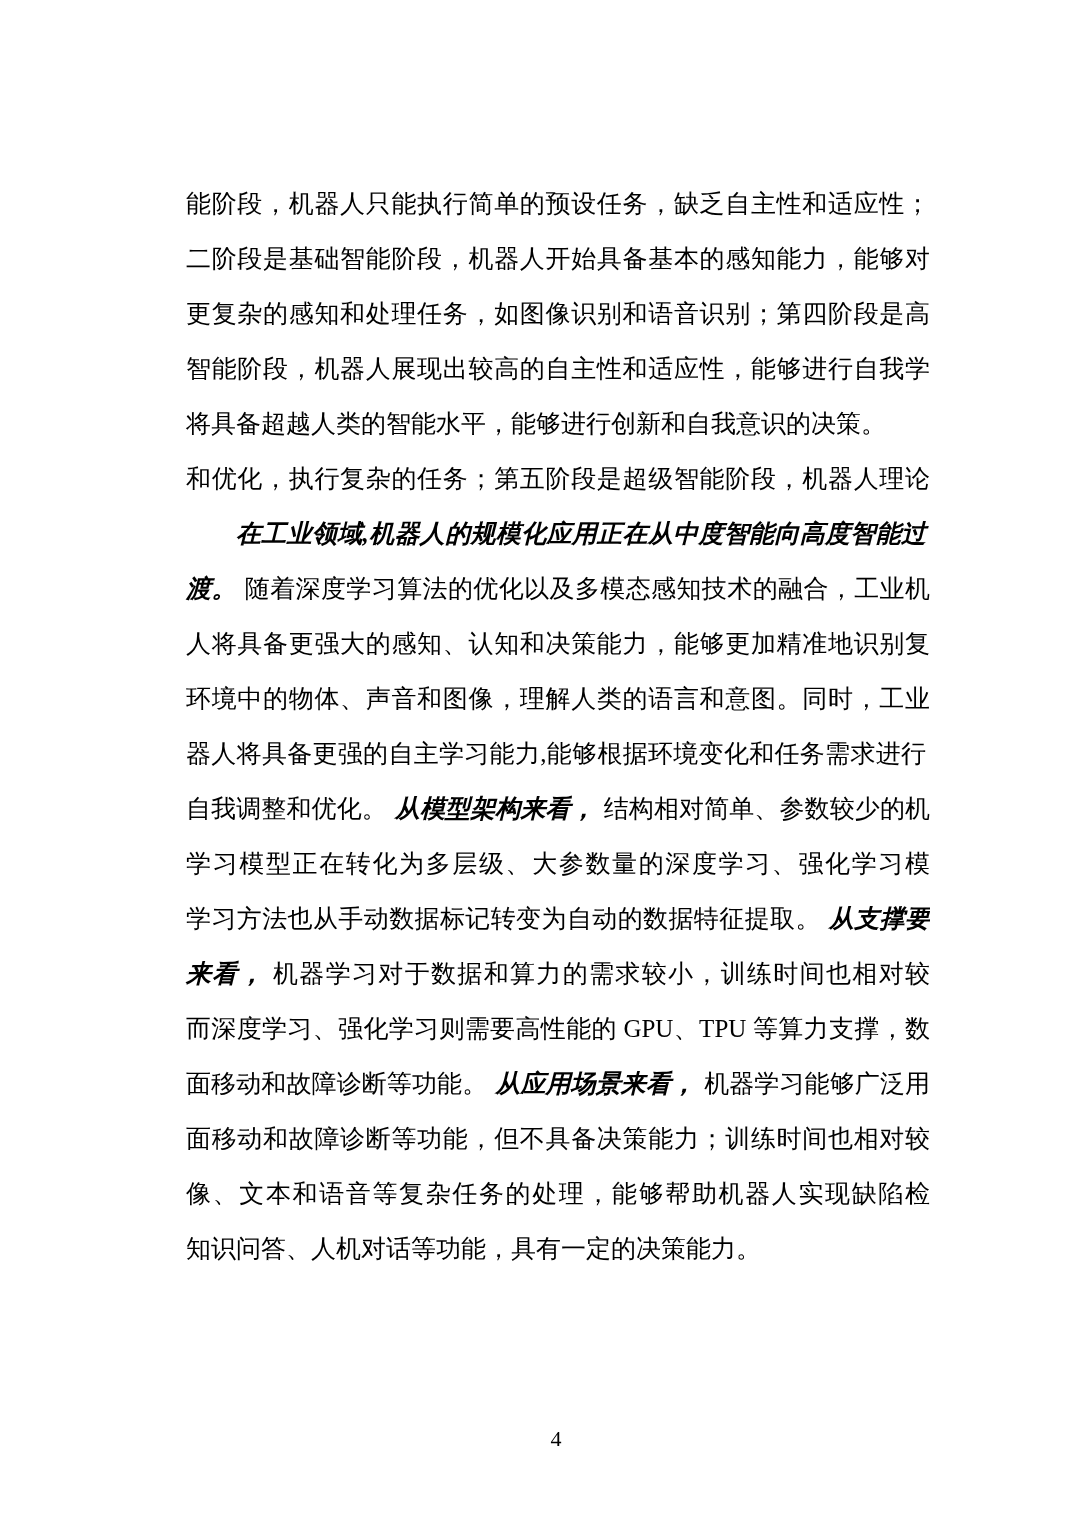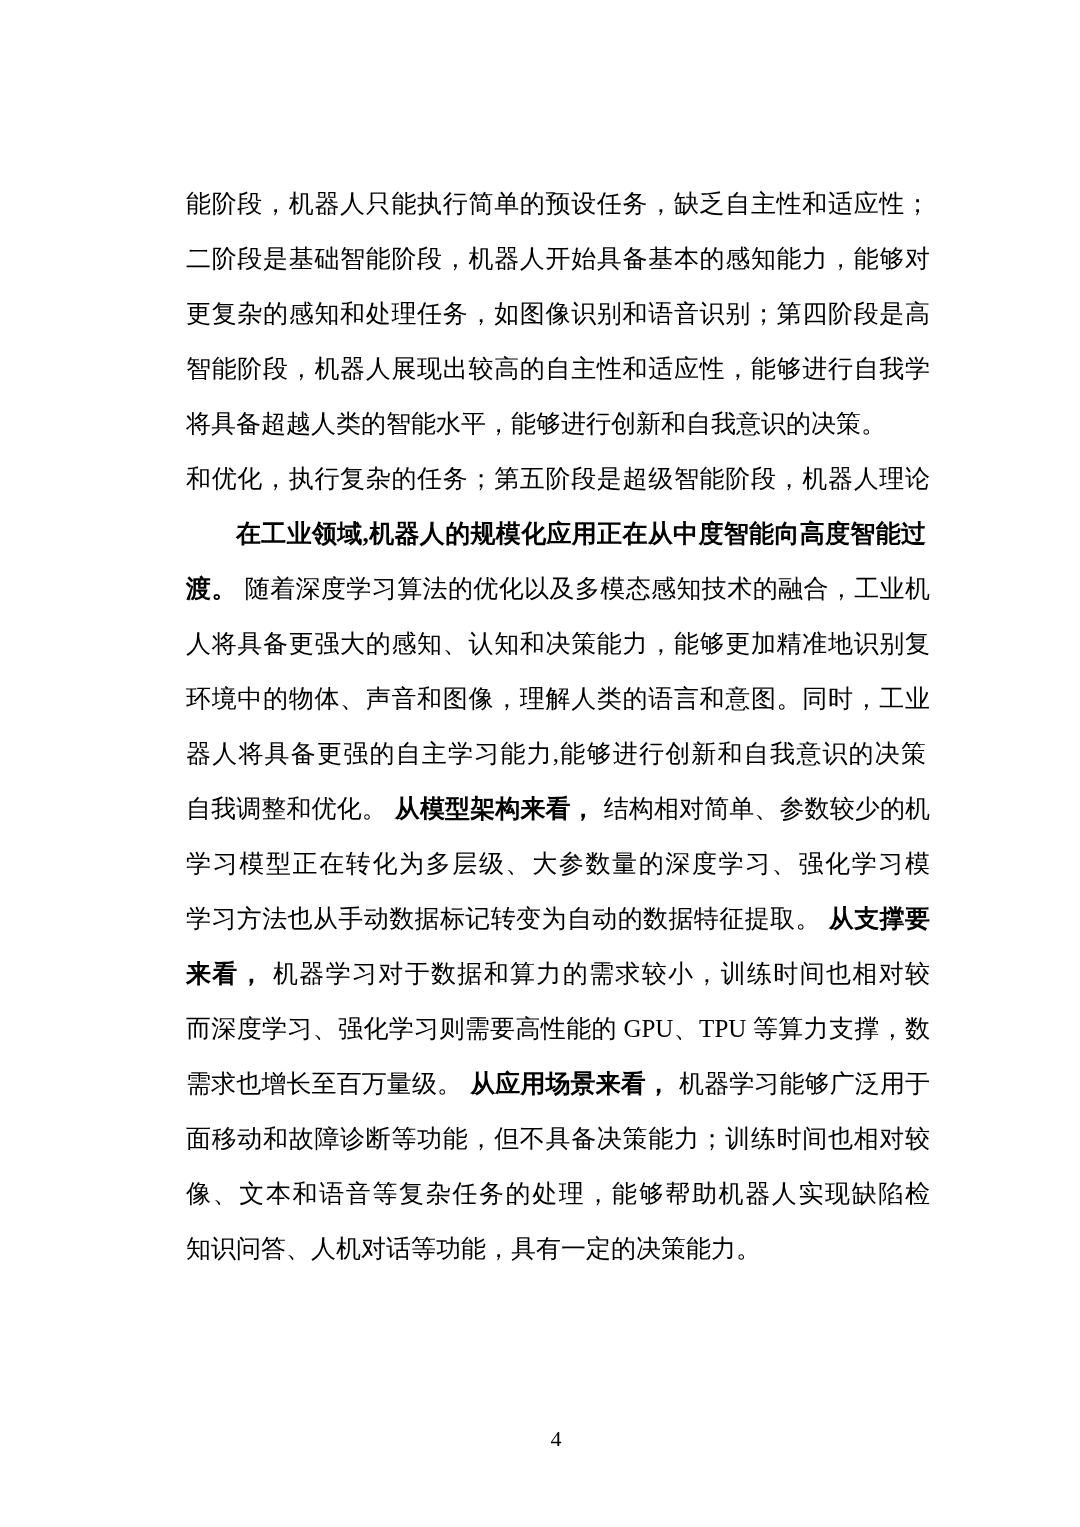--- a/index.html
+++ b/index.html
@@ -27,21 +27,21 @@
     text-align-last: justify;
     overflow: hidden;
     white-space: normal;
   }
   .line.last {
     text-align-last: left;
   }
   .line.indent {
     text-indent: 50px;
   }
-  .run-bold { font-weight: bold; }
+  .run-bold { font-weight: bold; font-style: italic; }
   .run-normal { font-weight: normal; }
   .page-number {
     position: absolute;
     top: 1408px;
     left: 0;
     width: 100%;
     text-align: center;
     font-size: 22px;
     line-height: 30px;
     color: #000000;
@@ -55,25 +55,25 @@
       <div class="line"><span class="run-normal">能阶段，机器人只能执行简单的预设任务，缺乏自主性和适应性；第</span></div>
       <div class="line"><span class="run-normal">二阶段是基础智能阶段，机器人开始具备基本的感知能力，能够对外</span></div>
       <div class="line"><span class="run-normal">更复杂的感知和处理任务，如图像识别和语音识别；第四阶段是高度</span></div>
       <div class="line"><span class="run-normal">智能阶段，机器人展现出较高的自主性和适应性，能够进行自我学习</span></div>
       <div class="line last"><span class="run-normal">将具备超越人类的智能水平，能够进行创新和自我意识的决策。</span></div>
       <div class="line"><span class="run-normal">和优化，执行复杂的任务；第五阶段是超级智能阶段，机器人理论上</span></div>
       <div class="line indent"><span class="run-bold">在工业领域,机器人的规模化应用正在从中度智能向高度智能过</span></div>
       <div class="line"><span class="run-bold">渡。</span><span class="run-normal">随着深度学习算法的优化以及多模态感知技术的融合，工业机器</span></div>
       <div class="line"><span class="run-normal">人将具备更强大的感知、认知和决策能力，能够更加精准地识别复杂</span></div>
       <div class="line"><span class="run-normal">环境中的物体、声音和图像，理解人类的语言和意图。同时，工业机</span></div>
-      <div class="line"><span class="run-normal">器人将具备更强的自主学习能力,能够进行创新和自我意识的决策</span></div>
+      <div class="line"><span class="run-normal">器人将具备更强的自主学习能力,能够根据环境变化和任务需求进行</span></div>
       <div class="line"><span class="run-normal">自我调整和优化。</span><span class="run-bold">从模型架构来看，</span><span class="run-normal">结构相对简单、参数较少的机器</span></div>
       <div class="line"><span class="run-normal">学习模型正在转化为多层级、大参数量的深度学习、强化学习模型，</span></div>
       <div class="line"><span class="run-normal">学习方法也从手动数据标记转变为自动的数据特征提取。</span><span class="run-bold">从支撑要素</span></div>
       <div class="line"><span class="run-bold">来看，</span><span class="run-normal">机器学习对于数据和算力的需求较小，训练时间也相对较短，</span></div>
       <div class="line"><span class="run-normal">而深度学习、强化学习则需要高性能的 GPU、TPU 等算力支撑，数据</span></div>
-      <div class="line"><span class="run-normal">需求也增长至百万量级。</span><span class="run-bold">从应用场景来看，</span><span class="run-normal">机器学习能够广泛用于各</span></div>
+      <div class="line"><span class="run-normal">面移动和故障诊断等功能。</span><span class="run-bold">从应用场景来看，</span><span class="run-normal">机器学习能够广泛用于各</span></div>
       <div class="line"><span class="run-normal">面移动和故障诊断等功能，但不具备决策能力；训练时间也相对较短</span></div>
       <div class="line"><span class="run-normal">像、文本和语音等复杂任务的处理，能够帮助机器人实现缺陷检测、</span></div>
       <div class="line last"><span class="run-normal">知识问答、人机对话等功能，具有一定的决策能力。</span></div>
     </div>
   <div class="page-number">4</div>
 </div>
 
 </body></html>

